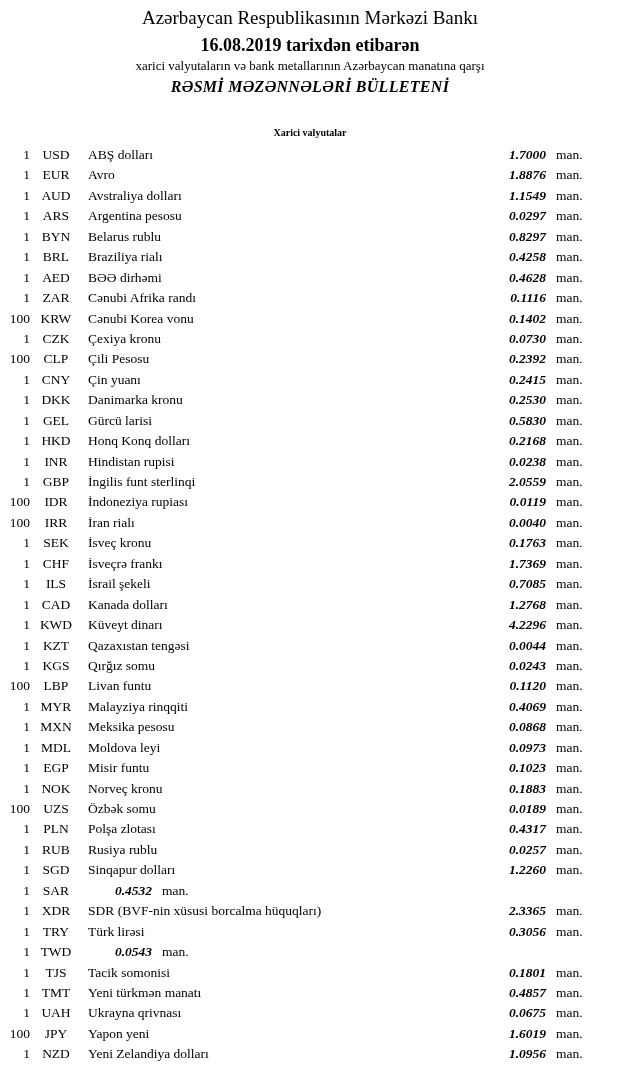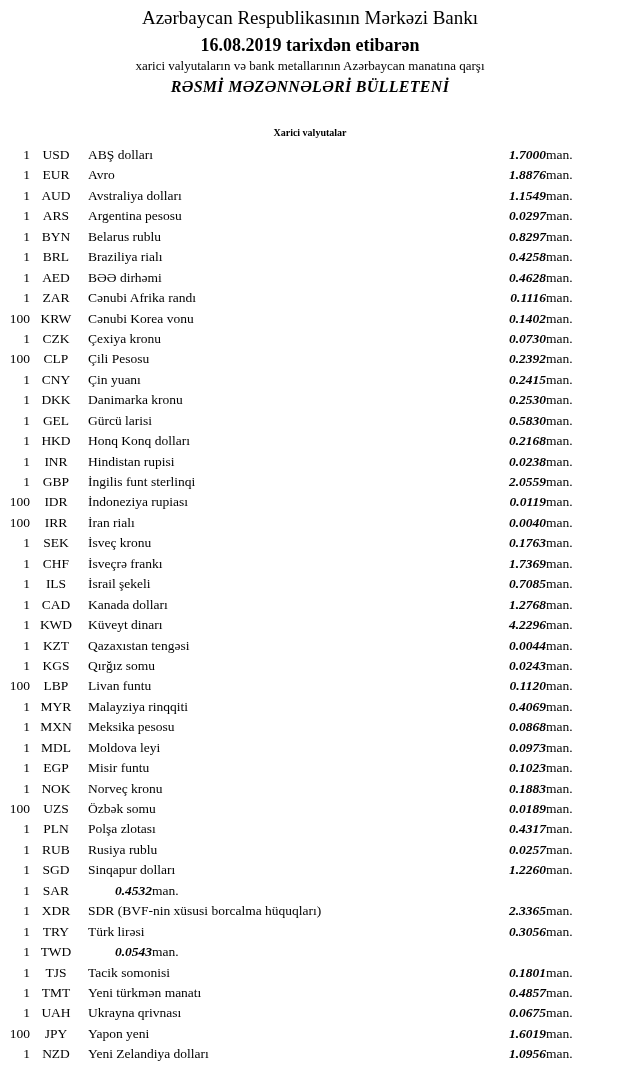--- a/index.html
+++ b/index.html
@@ -75,20 +75,21 @@
   }
   .rate {
     width: 70px;
     text-align: right;
     font-weight: bold;
     font-style: italic;
     flex: 0 0 auto;
   }
   .unit {
     width: 44px;
+    padding-left: 10px;
     text-align: left;
     flex: 0 0 auto;
   }
 </style>
 </head>
 <body>
 
 <div class="page">
   <div class="header">
     <div class="title">Azərbaycan Respublikasının Mərkəzi Bankı</div>

